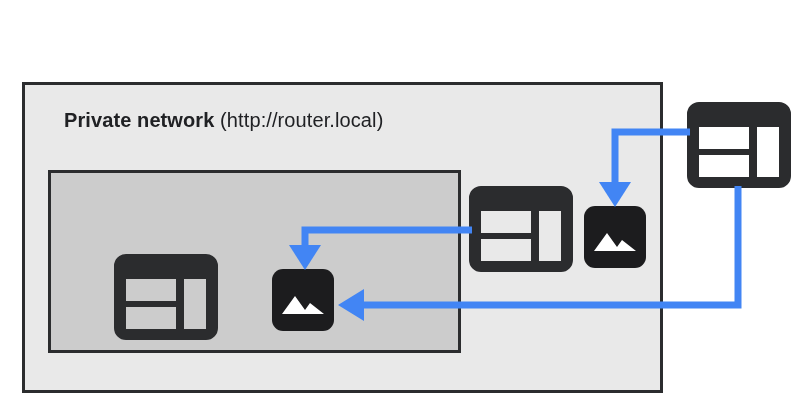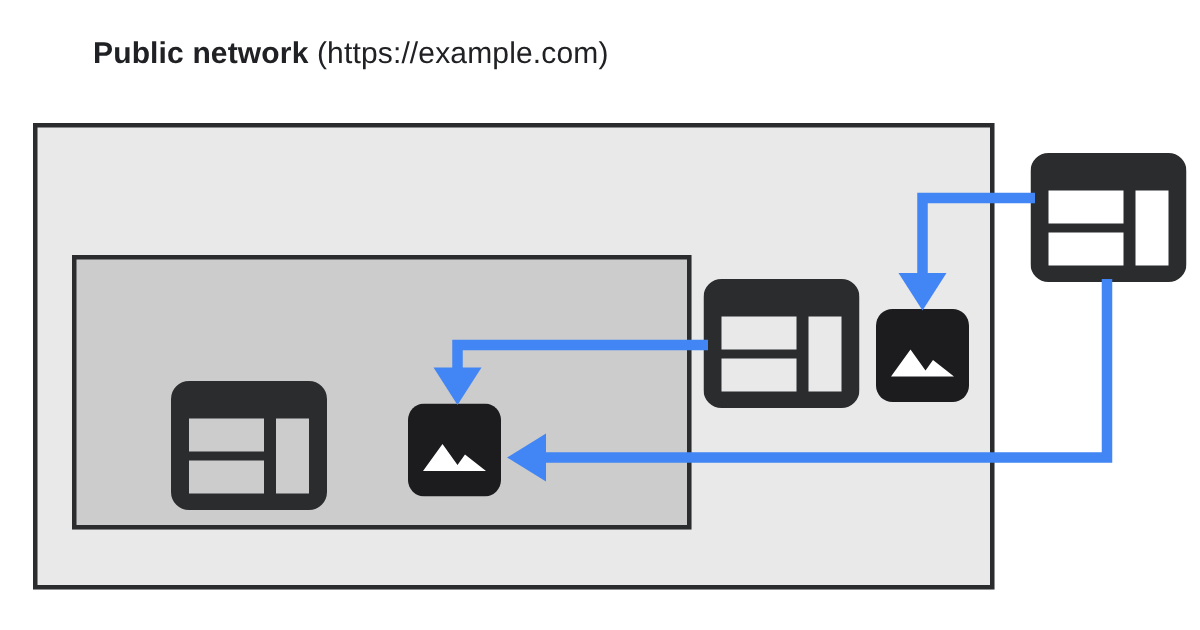--- a/index.html
+++ b/index.html
@@ -79,25 +79,25 @@
   #browser-private { left: 469px; top: 186px; }
   #browser-public  { left: 687px; top: 102px; }
   #image-local     { left: 272px; top: 269px; }
   #image-private   { left: 584px; top: 206px; }
 </style>
 </head>
 <body>
 
 <div id="stage">
 
-  <div class="zone-label" id="public-label">
-    <span class="strong">Public network</span><span class="light"> (https://example.com)</span>
-  </div>
 
   <div class="zone-box" id="private-box"></div>
+  <div class="zone-label" id="private-label">
+    <span class="strong">Private network</span><span class="light"> (http://router.local)</span>
+  </div>
 
   <div class="zone-box" id="local-box"></div>
 
   <div class="icon" id="browser-local">
     <svg width="104" height="86" viewBox="0 0 104 86" aria-hidden="true">
       <path fill="#2b2c2e" fill-rule="evenodd" d="M12 0 H92 A12 12 0 0 1 104 12 V74 A12 12 0 0 1 92 86 H12 A12 12 0 0 1 0 74 V12 A12 12 0 0 1 12 0 Z
                M12 25 H62 V47 H12 Z
                M12 53 H62 V75 H12 Z
                M70 25 H92 V75 H70 Z"></path>
     </svg>

